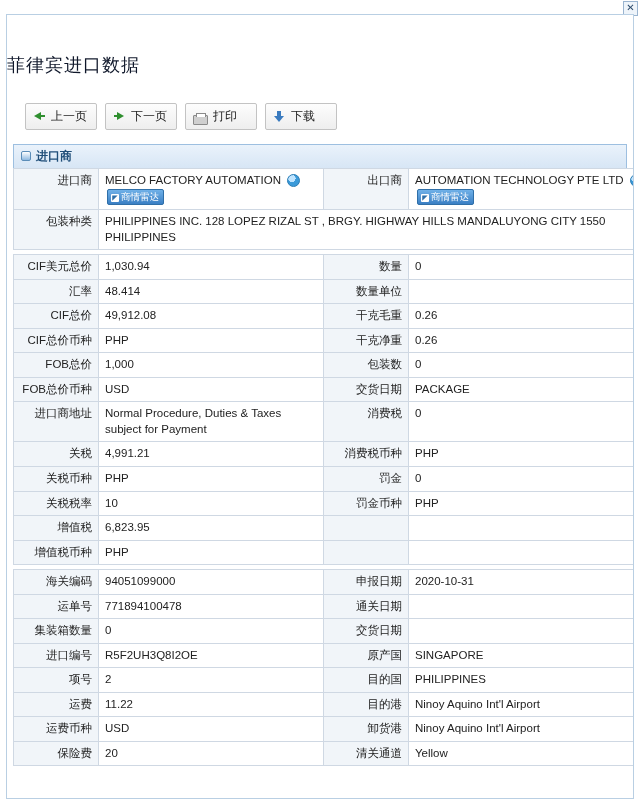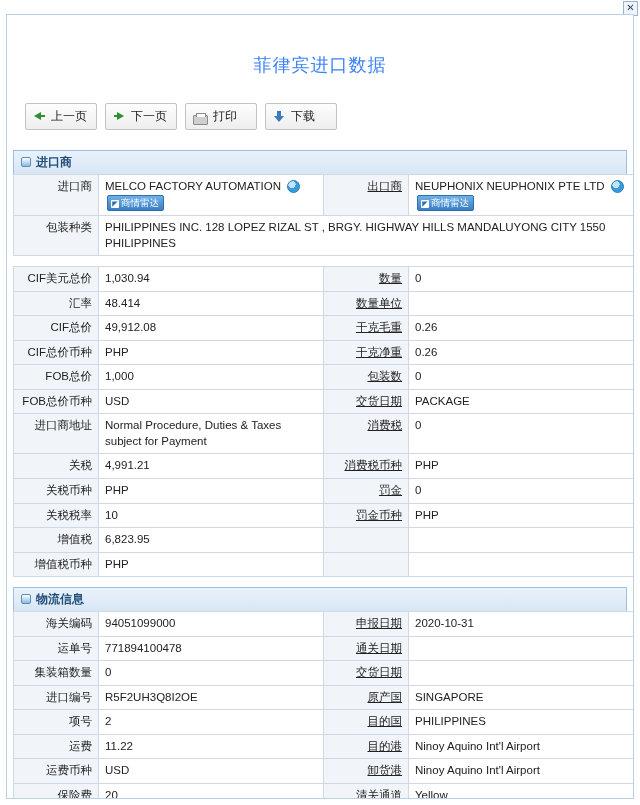--- a/index.html
+++ b/index.html
@@ -41,23 +41,22 @@
     left: 6px;
     top: 14px;
     right: 6px;
     bottom: 6px;
     border: 1px solid #b9cfe3;
     background: #ffffff;
     box-sizing: border-box;
     overflow: hidden;
   }
   .title {
-    text-align: center;
     font-size: 18px;
-    color: #3b82f6;
+    color: #0f172a;
     padding: 38px 0 26px 0;
     letter-spacing: 1px;
   }
   .toolbar {
     padding: 0 0 10px 18px;
     display: flex;
     gap: 8px;
   }
   .tbtn {
     display: inline-flex;
@@ -121,21 +120,21 @@
   .ico.download::after {
     content: "";
     position: absolute;
     left: 1px; top: 5px;
     width: 0; height: 0;
     border-left: 5px solid transparent;
     border-right: 5px solid transparent;
     border-top: 6px solid #3a7bbf;
   }
   .section {
-    margin: 10px 6px 0 6px;
+    margin: 4px 6px 0 6px;
   }
   .sec-head {
     background: linear-gradient(#eaf2fb, #d7e6f5);
     border: 1px solid #9dbfe0;
     border-bottom: none;
     color: #1f4e79;
     font-size: 12px;
     font-weight: bold;
     padding: 3px 6px 3px 22px;
     position: relative;
@@ -166,21 +165,21 @@
   }
   td.lbl {
     background: #f1f5f9;
     text-align: right;
     color: #333;
     width: 72px;
   }
   td.val { background: #ffffff; }
   .w-lbl1 { width: 78px; }
   .w-val1 { width: 212px; }
-  .w-lbl2 { width: 78px; text-decoration: underline; }
+  .w-lbl2 { width: 78px; }
   .w-val2 { width: 252px; }
   .badge {
     display: inline-block;
     background: linear-gradient(#6fb0e8, #3a7fc4);
     color: #ffffff;
     font-size: 9.5px;
     padding: 1px 4px 1px 3px;
     border-radius: 2px;
     border: 1px solid #2f6fa8;
     white-space: nowrap;
@@ -250,21 +249,21 @@
         <tbody>
             <tr>
           <td class="lbl w-lbl1">进口商</td>
           <td class="val w-val1">
             <span>MELCO FACTORY AUTOMATION</span>
             <span class="globe"></span>
             <span class="badge"><span class="bi">◤</span><span>商情雷达</span></span>
           </td>
           <td class="lbl w-lbl2">出口商</td>
           <td class="val w-val2">
-            <span>NEUPHONIX NEUPHONIX PTE LTD</span>
+            <span>AUTOMATION TECHNOLOGY PTE LTD</span>
             <span class="globe"></span>
             <span class="badge"><span class="bi">◤</span><span>商情雷达</span></span>
           </td>
         </tr>
         <tr>
           <td class="lbl w-lbl1">包装种类</td>
           <td class="val" colspan="3">PHILIPPINES INC. 128 LOPEZ RIZAL ST , BRGY. HIGHWAY HILLS MANDALUYONG CITY 1550 PHILIPPINES</td>
         </tr>
       </tbody>
         </table>
@@ -343,24 +342,20 @@
               <td class="lbl w-lbl1">增值税币种</td>
               <td class="val w-val1">PHP</td>
               <td class="lbl w-lbl2"></td>
               <td class="val w-val2"></td>
             </tr>
           </tbody>
       </table>
     </div>
 
     <div class="section">
-      <div class="sec-head">
-        <span class="bullet"></span>
-        <span>物流信息</span>
-      </div>
       <table class="grid">
         <tbody>
             <tr>
               <td class="lbl w-lbl1">海关编码</td>
               <td class="val w-val1">94051099000</td>
               <td class="lbl w-lbl2">申报日期</td>
               <td class="val w-val2">2020-10-31</td>
             </tr>
             <tr>
               <td class="lbl w-lbl1">运单号</td>

